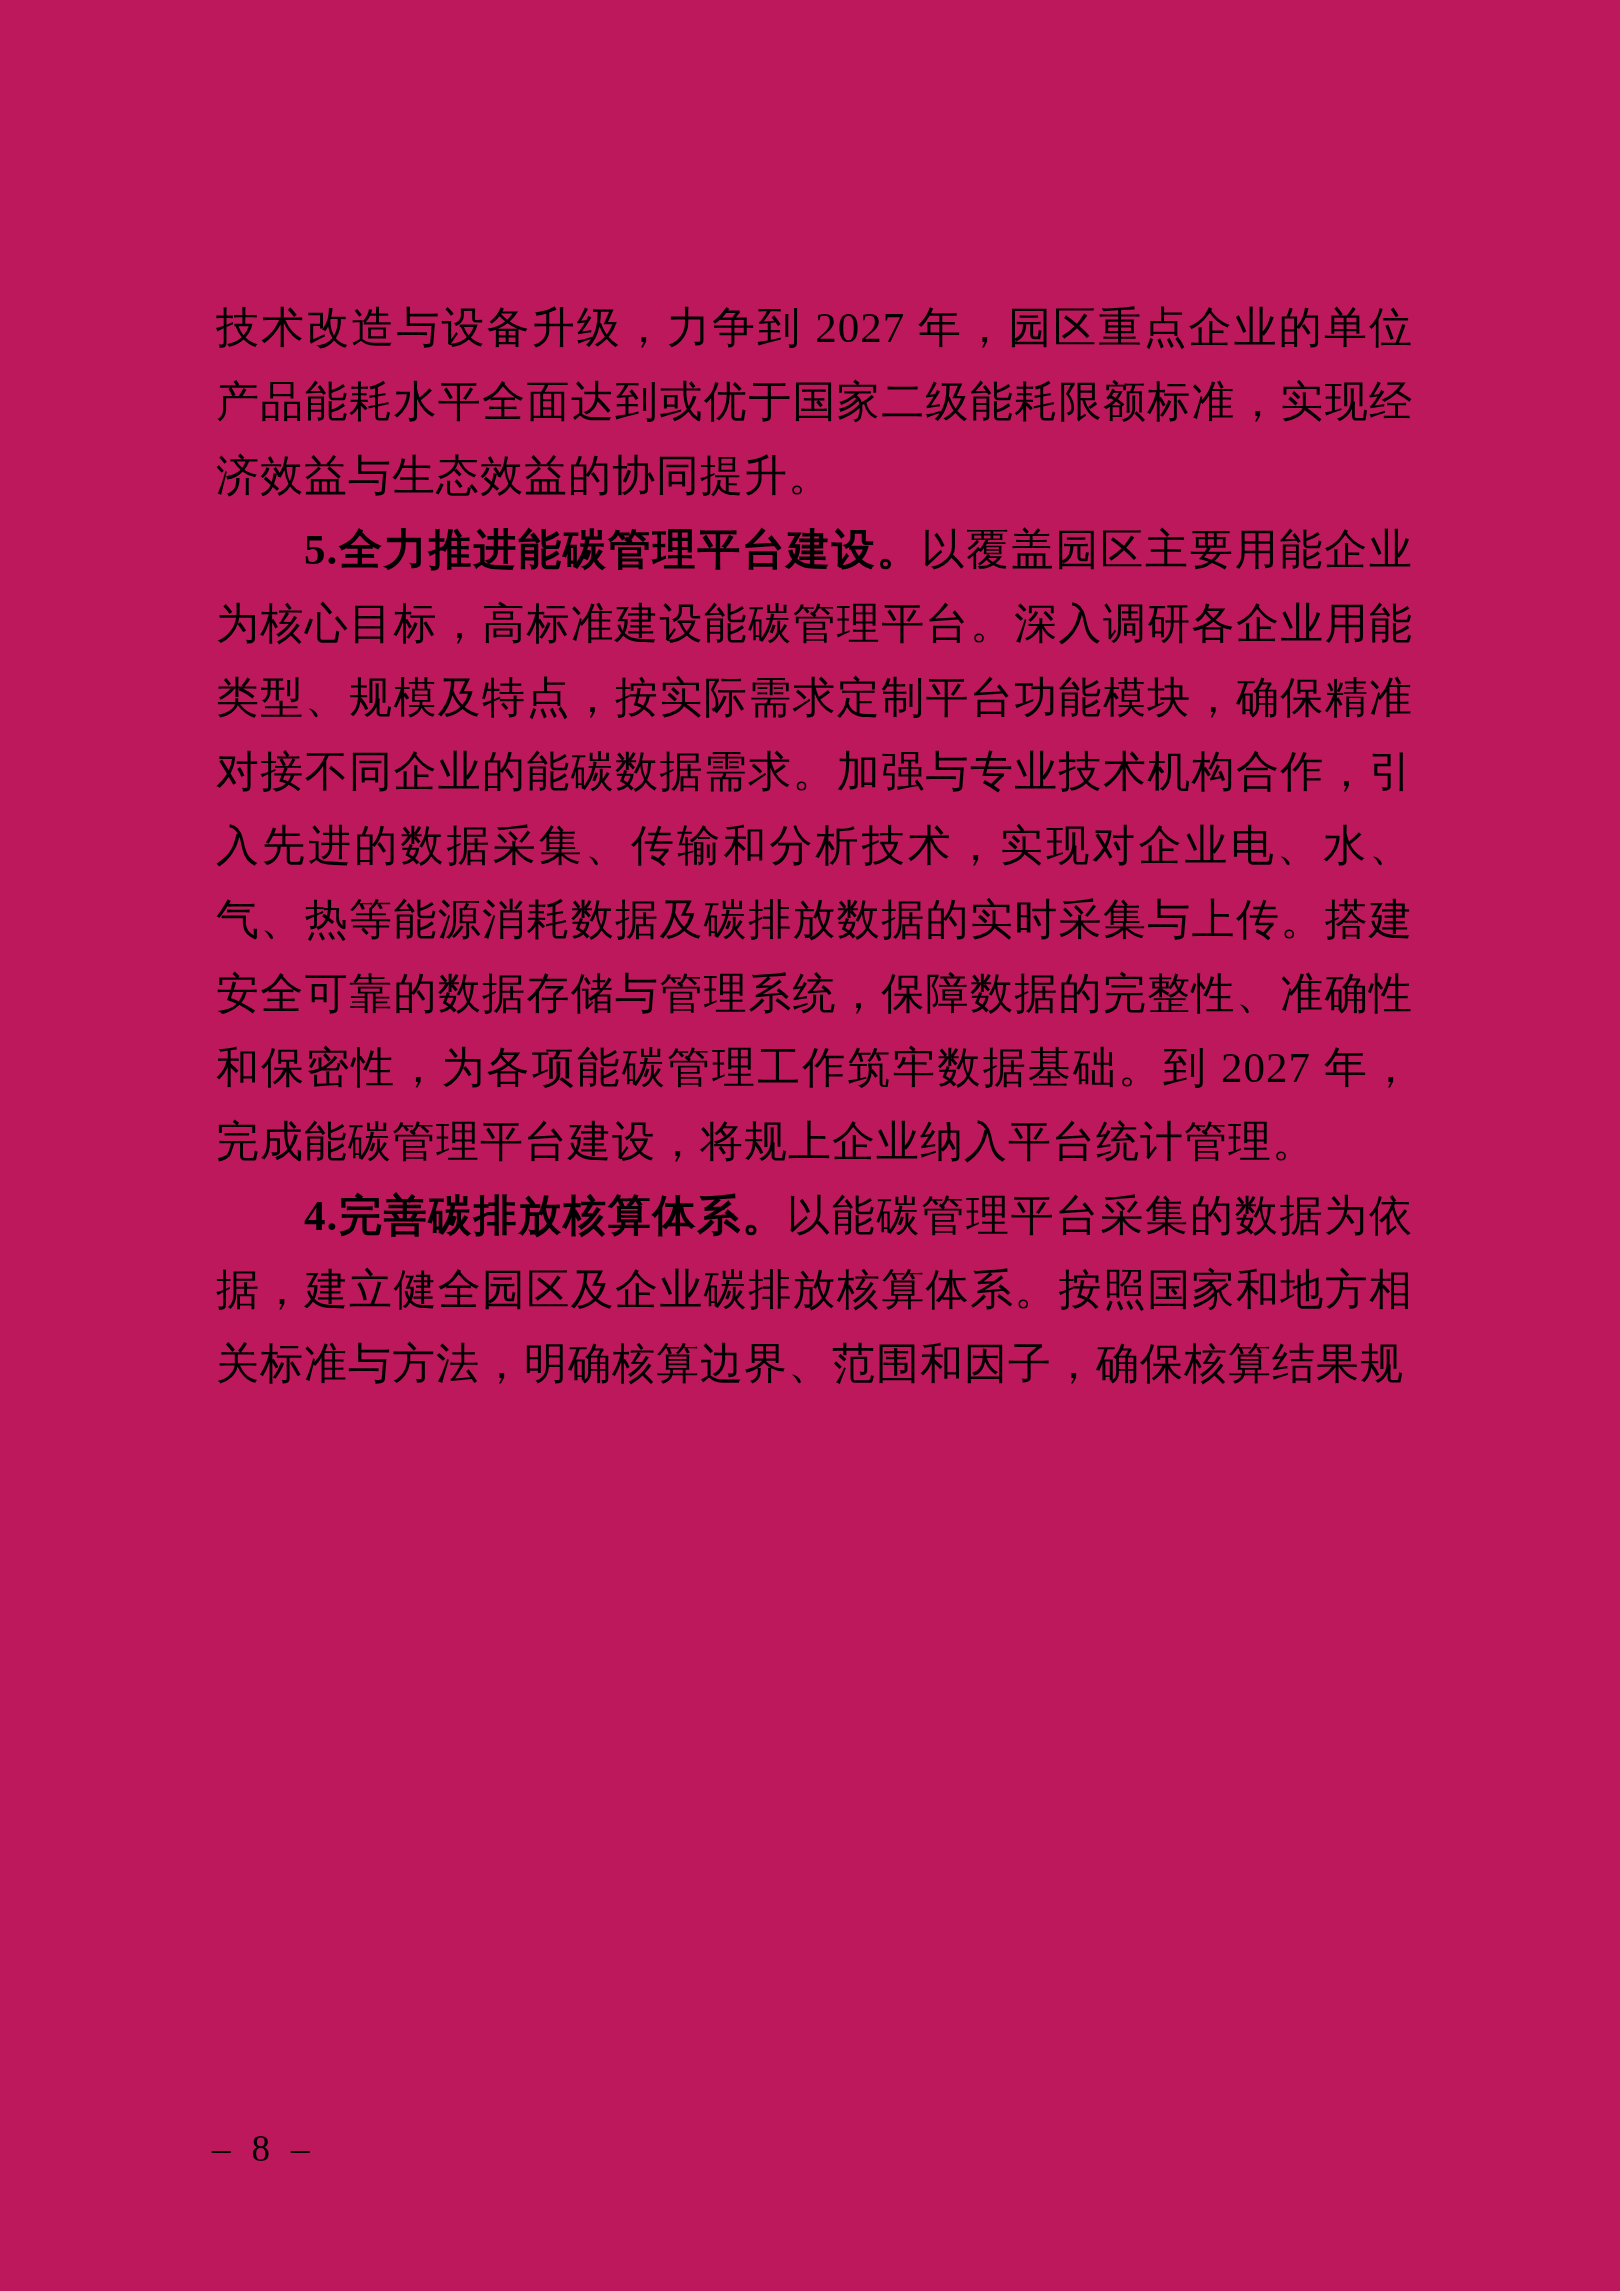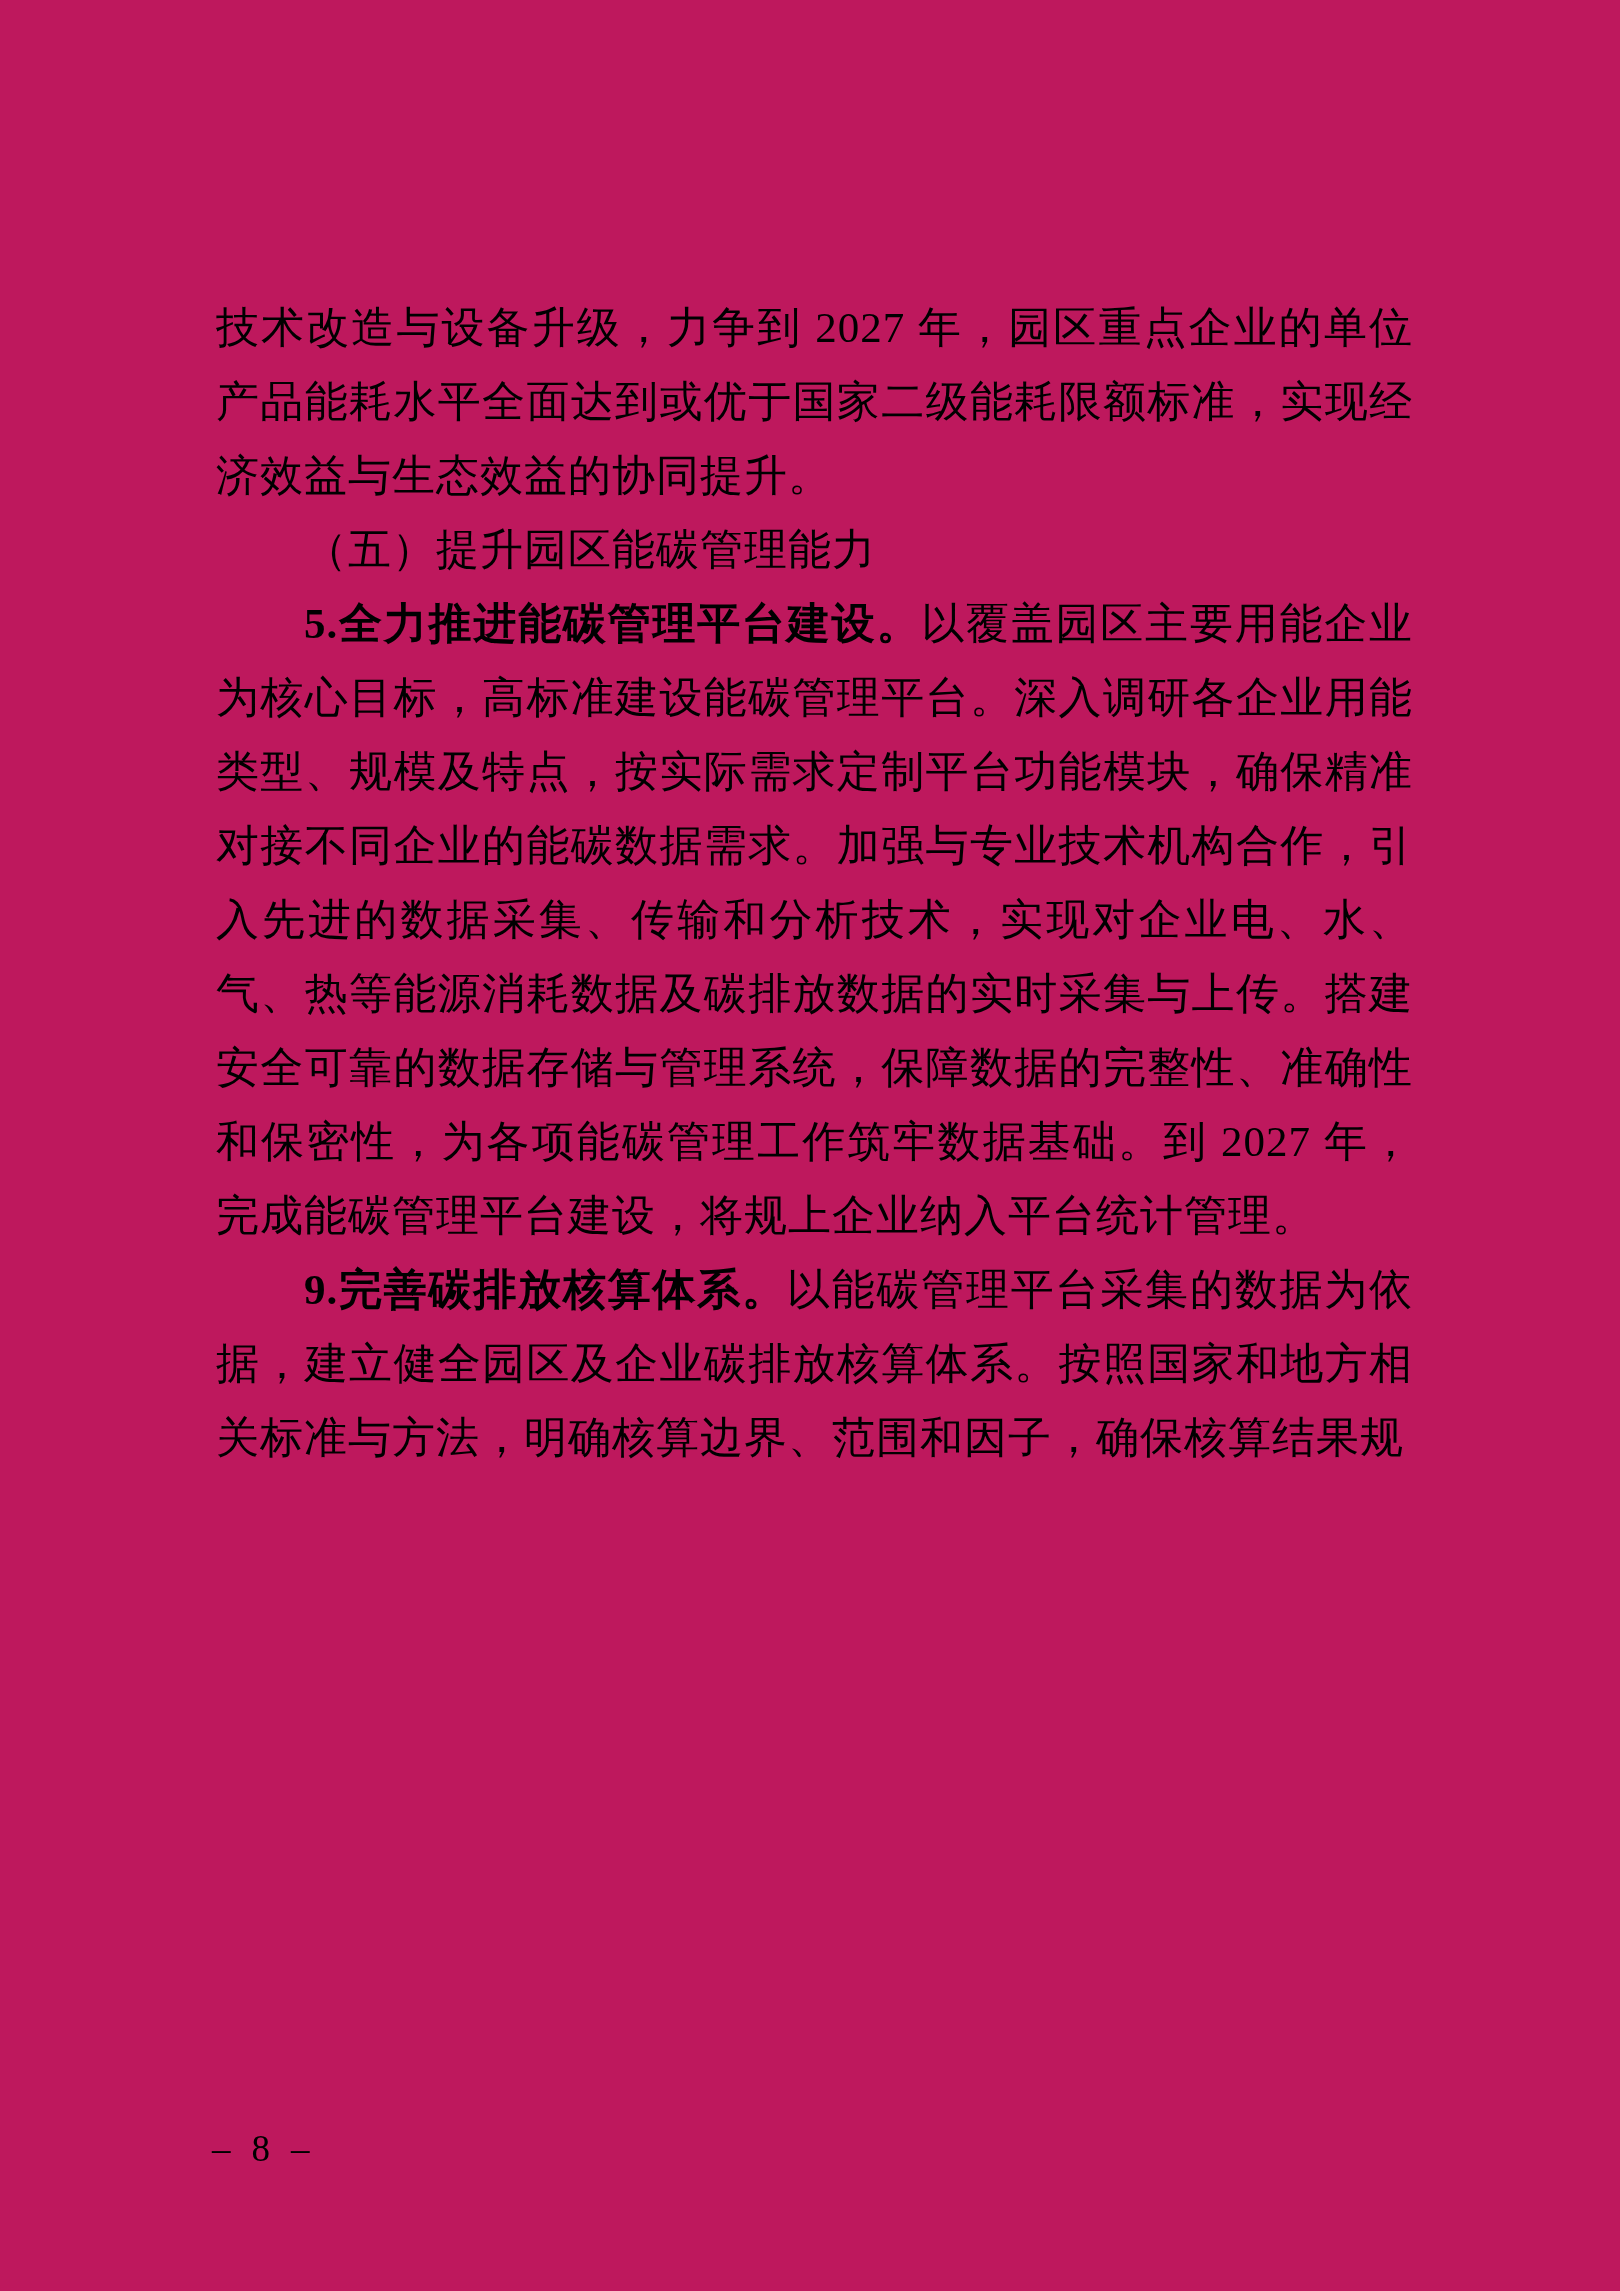--- a/index.html
+++ b/index.html
@@ -55,24 +55,23 @@
 </head>
 <body>
 
 <div class="page">
 
   <div class="text-block">
 
     <p class="para no-indent"><span>技术改造与设备升级，力争到 2027 年，园区重点企业的单位产品能耗水平全面达到或优于国家二级能耗限额标准，实现经济效益与生态效益的协同提升。</span></p>
 
 
-    <p class="para heading"><span>（五）提升园区能碳管理能力</span></p>
 
     <p class="para"><span class="lead">5.全力推进能碳管理平台建设。</span><span>以覆盖园区主要用能企业为核心目标，高标准建设能碳管理平台。深入调研各企业用能类型、规模及特点，按实际需求定制平台功能模块，确保精准对接不同企业的能碳数据需求。加强与专业技术机构合作，引入先进的数据采集、传输和分析技术，实现对企业电、水、气、热等能源消耗数据及碳排放数据的实时采集与上传。搭建安全可靠的数据存储与管理系统，保障数据的完整性、准确性和保密性，为各项能碳管理工作筑牢数据基础。到 2027 年，完成能碳管理平台建设，将规上企业纳入平台统计管理。</span></p>
 
-    <p class="para"><span class="lead">9.完善碳排放核算体系。</span><span>以能碳管理平台采集的数据为依据，建立健全园区及企业碳排放核算体系。按照国家和地方相关标准与方法，明确核算边界、范围和因子，确保核算结果规</span></p>
+    <p class="para"><span class="lead">4.完善碳排放核算体系。</span><span>以能碳管理平台采集的数据为依据，建立健全园区及企业碳排放核算体系。按照国家和地方相关标准与方法，明确核算边界、范围和因子，确保核算结果规</span></p>
 
   </div>
 
   <div class="page-number">– 8 –</div>
 
 </div>
 
 
 </body></html>

